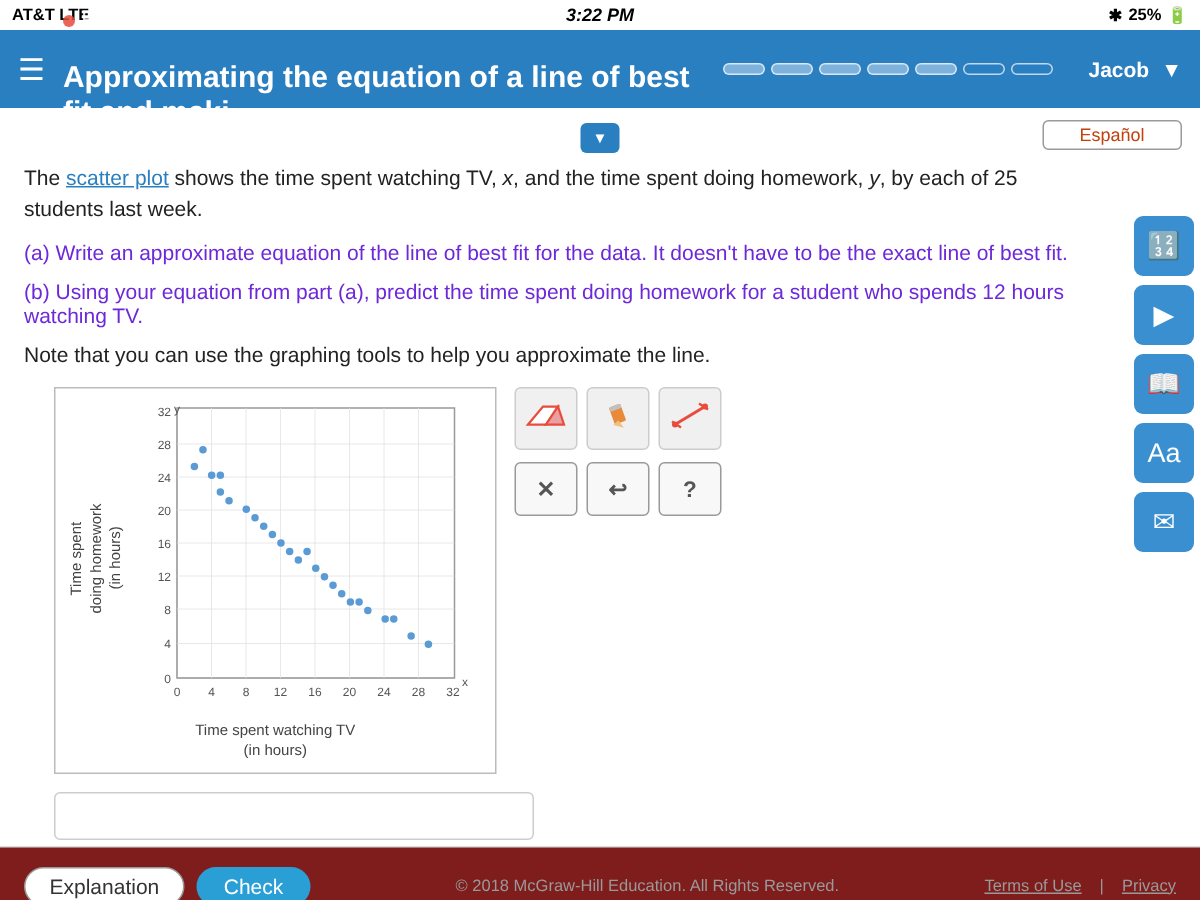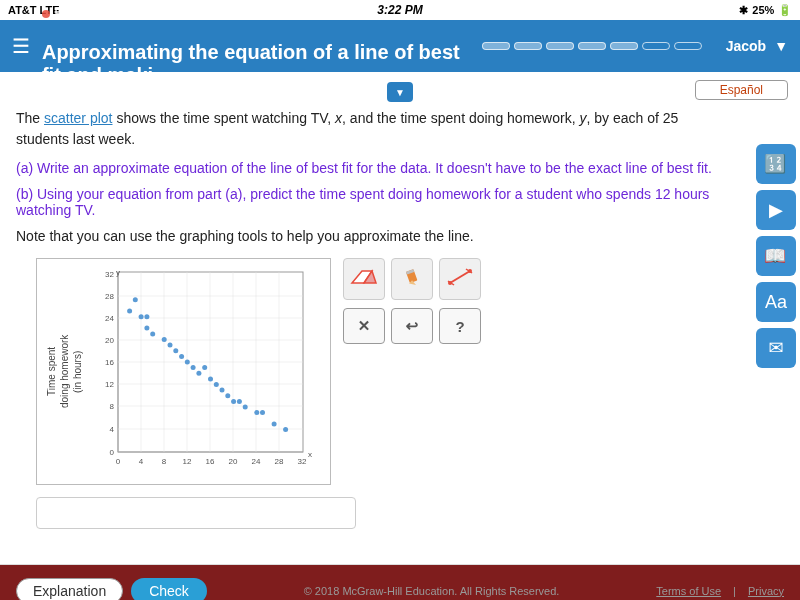--- a/index.html
+++ b/index.html
@@ -469,20 +469,21 @@
             <circle cx="145.6" cy="134.4" r="2.5" fill="#5b9bd5"></circle>
             <circle cx="151.4" cy="134.4" r="2.5" fill="#5b9bd5"></circle>
             <circle cx="157.2" cy="140" r="2.5" fill="#5b9bd5"></circle>
             <circle cx="168.8" cy="145.6" r="2.5" fill="#5b9bd5"></circle>
             <circle cx="174.5" cy="145.6" r="2.5" fill="#5b9bd5"></circle>
             <circle cx="186.1" cy="157" r="2.5" fill="#5b9bd5"></circle>
             <circle cx="197.6" cy="162.5" r="2.5" fill="#5b9bd5"></circle>
           </svg>
         </div>
       </div>
+      <div class="x-axis-label">Time spent watching TV<br>(in hours)</div>
     </div>
 
     <div class="tools-panel">
       <div class="tools-row">
         <button class="tool-btn">
           <span>
             <svg width="28" height="20" viewBox="0 0 28 20">
               <polygon points="2,16 12,4 22,4 14,16" fill="white" stroke="#e74c3c" stroke-width="1.5"></polygon>
               <polygon points="14,16 22,4 26,16" fill="#e8a0a0" stroke="#e74c3c" stroke-width="1.5"></polygon>
             </svg>

